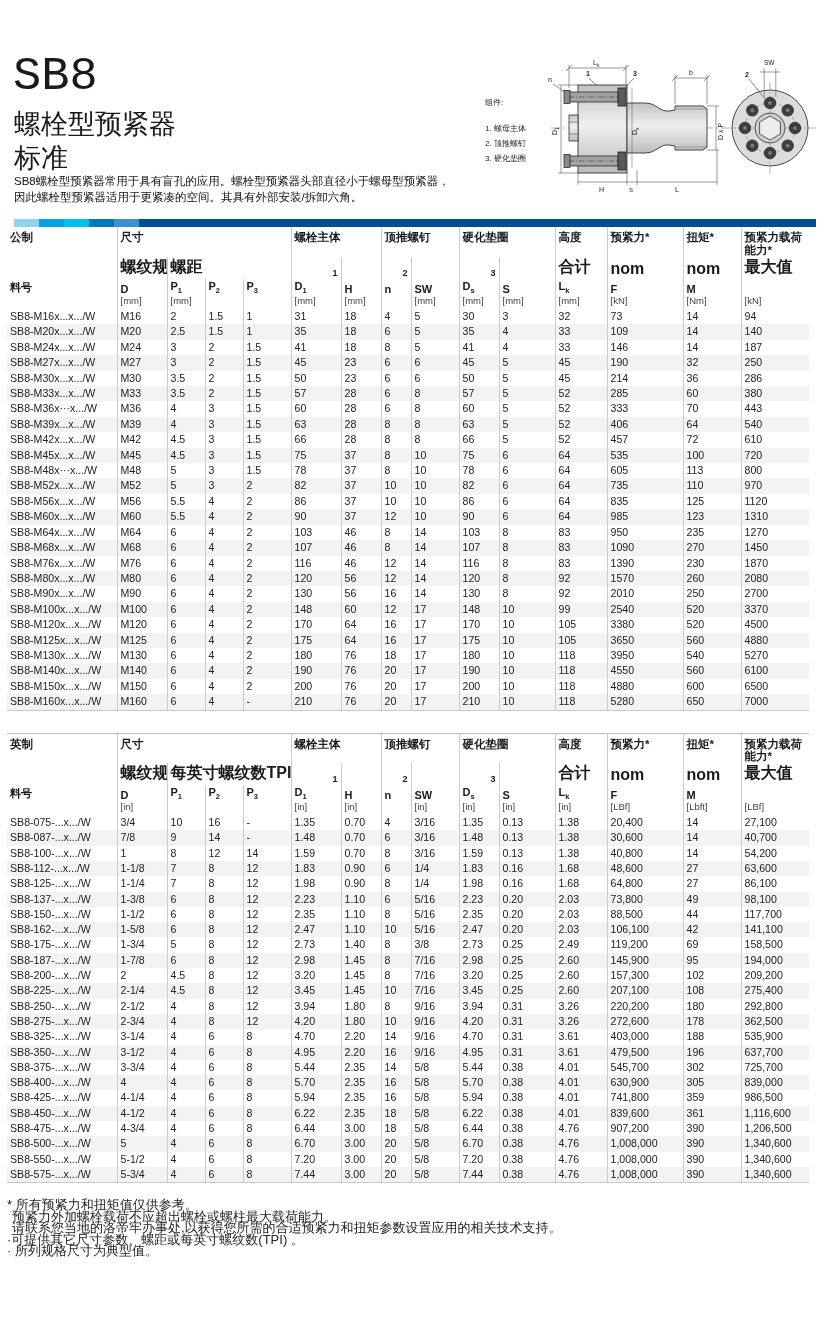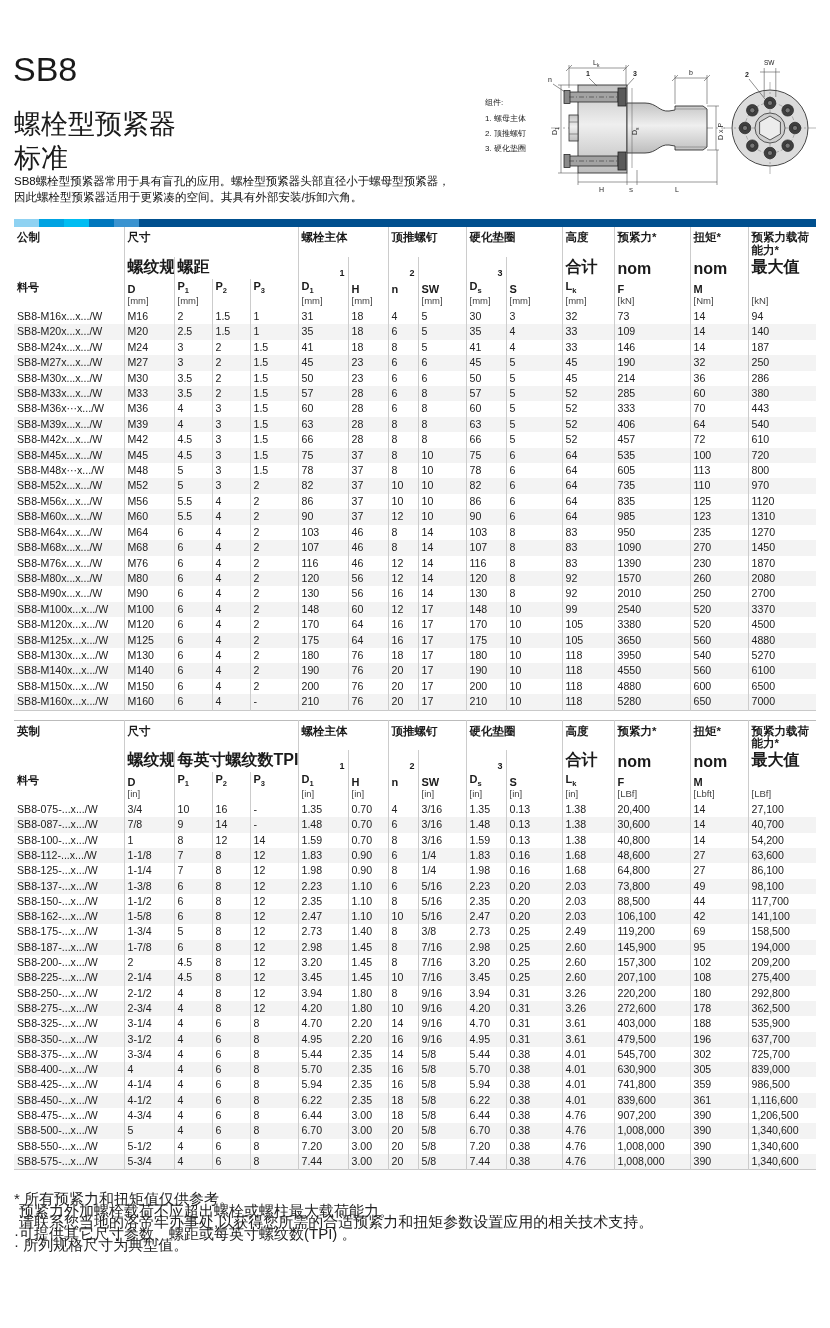--- a/index.html
+++ b/index.html
@@ -2,51 +2,51 @@
 <html><head>
 <meta charset="utf-8">
 <style>
   html,body{margin:0;padding:0;}
   body{
     width:830px;height:1328px;position:relative;background:#ffffff;
     font-family:"Liberation Sans","DejaVu Sans",sans-serif;color:#1a1a1a;
     overflow:hidden;
   }
   
-  .page-title{position:absolute;left:13px;top:50px;font-size:34px;font-weight:400;letter-spacing:0;color:#1a1a1a;}
+  .page-title{position:absolute;left:13px;top:50px;font-size:47px;font-weight:400;letter-spacing:0;color:#1a1a1a;font-family:Liberation Mono, monospace;}
   .page-sub1{position:absolute;left:14px;top:106px;font-size:27px;font-weight:400;}
   .page-sub2{position:absolute;left:14px;top:140px;font-size:27px;font-weight:400;}
   .page-desc{position:absolute;left:14px;top:174px;font-size:11.5px;line-height:15.5px;color:#111;}
   
   .diagram{position:absolute;left:485px;top:55px;width:345px;height:162px;}
   .legend{position:absolute;left:0px;top:40px;font-size:8px;line-height:15px;color:#222;}
-  .legend .lg-title{margin-bottom:1px;}
+  .legend .lg-title{margin-bottom:11px;}
   .diagram svg text{font-family:"Liberation Sans","DejaVu Sans",sans-serif;}
   
   .accent-bar{position:absolute;left:14px;top:219px;width:802px;height:8px;display:flex;}
   .accent-bar .sq{width:25px;height:8px;flex:0 0 auto;}
   .accent-bar .fill{flex:1 1 auto;height:8px;}
   
-  .tables-wrap{position:absolute;left:14px;top:227px;width:802px;}
+  .tables-wrap{position:absolute;left:7px;top:227px;width:802px;}
   table.spec{border-collapse:collapse;table-layout:fixed;width:802px;border-bottom:1px solid #c9c9c9;}
   table.spec th, table.spec td{border-left:1px solid #cccccc;margin:0;text-align:left;overflow:hidden;white-space:nowrap;}
   table.spec th:first-child, table.spec td:first-child{border-left:none;}
   tr.ra{height:30px;} tr.rb{height:18px;} tr.rc{height:16px;} tr.rd{height:14px;}
   tr.ra th{font-size:11.5px;font-weight:bold;vertical-align:top;padding:4px 0 0 3px;line-height:12.5px;white-space:normal;}
   tr.rb th{font-size:16px;font-weight:bold;vertical-align:bottom;padding:0 0 1px 3px;}
   tr.rb th.supnum{text-align:right;padding:0 3px 1px 0;font-size:9px;}
   tr.rc th{font-size:11px;font-weight:bold;vertical-align:bottom;padding:0 0 0 3px;}
   tr.rc th sub{font-size:7.5px;}
   tr.rd th{font-size:9.5px;font-weight:normal;color:#444;vertical-align:top;padding:0 0 2px 3px;}
   table.spec td{font-size:10.6px;color:#222;line-height:15.4px;height:15.4px;padding:0 0 0 3px;}
   table#imperial-table td{line-height:15.3px;height:15.3px;}
   table.spec tbody tr:nth-child(even) td{background:#f3f3f3;}
-  table#imperial-table{margin-top:9px;border-top:1px solid #bbbbbb;}
+  table#imperial-table{margin-top:22px;border-top:1px solid #bbbbbb;}
   
-  .footnotes{margin-top:23px;font-size:15px;line-height:11.5px;color:#222;}
+  .footnotes{margin-top:16px;font-size:13px;line-height:11.5px;color:#222;}
   .footnotes .indent{padding-left:5px;}
 </style>
 </head>
 <body>
 
 <div class="page-title">SB8</div>
 <div class="page-sub1">螺栓型预紧器</div>
 <div class="page-sub2">标准</div>
 <div class="page-desc">
   <div>SB8螺栓型预紧器常用于具有盲孔的应用。螺栓型预紧器头部直径小于螺母型预紧器，</div>

